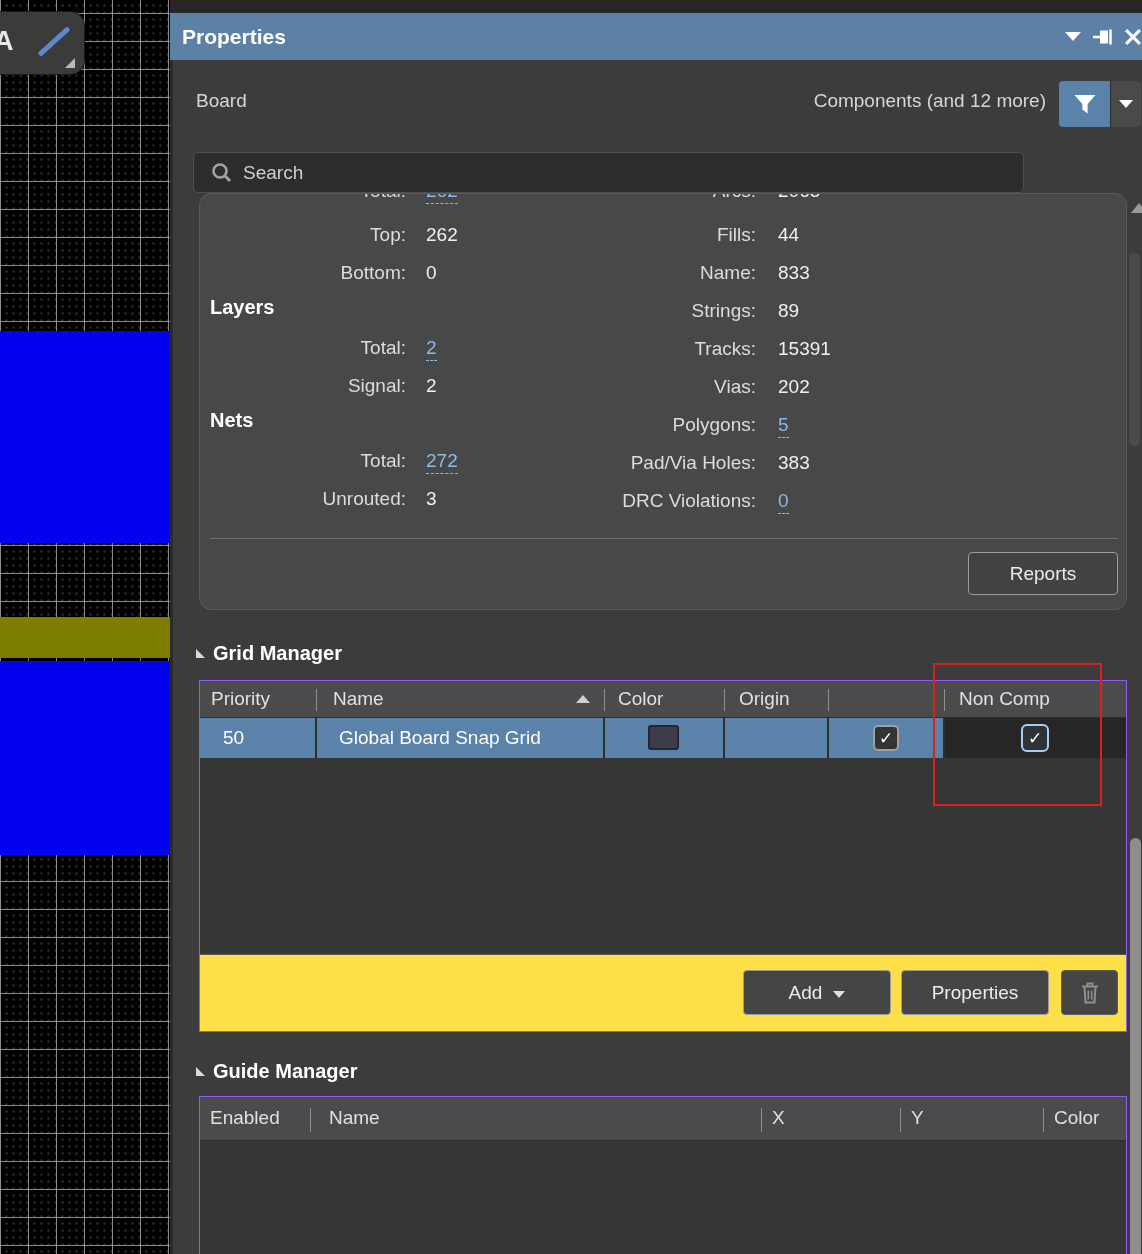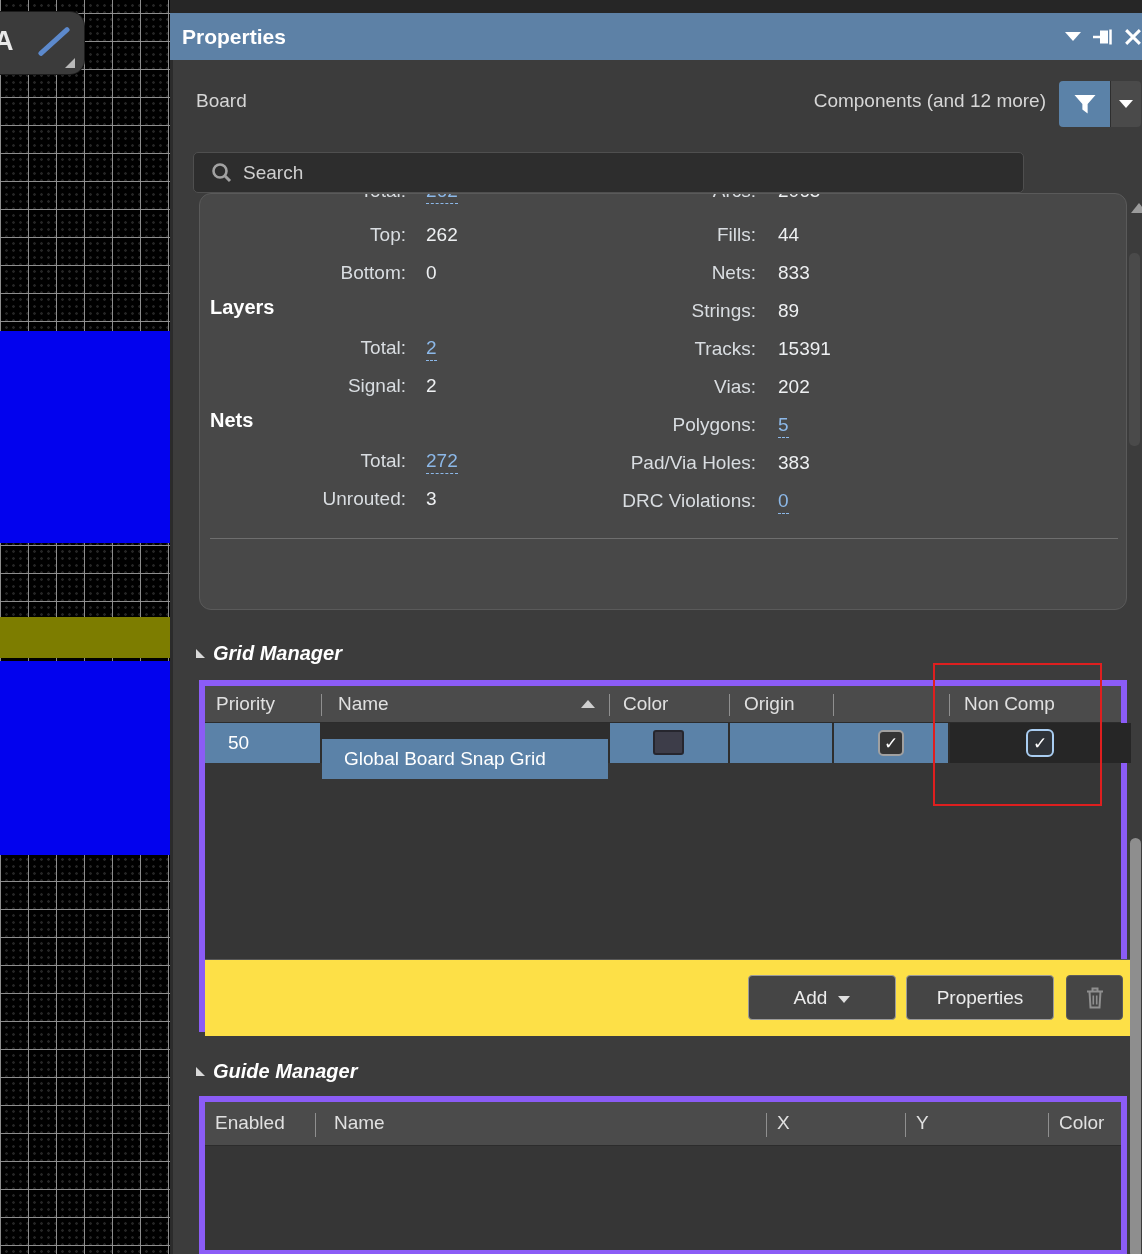--- a/index.html
+++ b/index.html
@@ -75,26 +75,26 @@
   .ssec { position:absolute; left:10px; color:#fff; font-weight:bold; font-size:20px; }
   .lnk { color:#8cb8e8 !important; border-bottom:1px dashed #8cb8e8; padding-bottom:1px; }
   .divider { position:absolute; left:10px; top:344px; width:908px; height:1px; background:#6e6e6e; }
   .btn {
     position:absolute; background:#424242; border:1px solid #9b9b9b; border-radius:4px;
     color:#ececec; font-size:19px; display:flex; align-items:center; justify-content:center;
   }
   .reports-btn { left:768px; top:358px; width:150px; height:43px; }
 
   
-  .sec-hdr { height:26px; display:flex; align-items:center;font-style:italic; }
+  .sec-hdr { height:26px; display:flex; align-items:center; }
   .sec-tri { width:0; height:0; border-bottom:9px solid #d9d9d9; border-right:9px solid transparent; margin-right:8px; }
   .sec-hdr .t { color:#fff; font-size:20px; font-weight:bold; }
 
   
-  .table { background:#363636; border:6px solid #8b5cf6; }
+  .table { background:#363636; border:1px solid #8b5cf6; }
   .thead { position:absolute; left:0; top:0; width:100%; background:#4b4b4b; border-bottom:1px solid #2c2c2c; }
   .th { position:absolute; color:#e0e0e0; font-size:19px; }
   .sep { position:absolute; width:1px; background:#8f8f8f; }
   .sort-asc { position:absolute; width:0; height:0; border-left:7px solid transparent; border-right:7px solid transparent; border-bottom:8px solid #cfcfcf; }
 
   .grow { position:absolute; left:0; top:37px; width:926px; height:40px; background:#2e2e2e; }
   .cell { position:absolute; top:0; height:40px; background:#5b82a8; color:#fff; font-size:19px; line-height:40px; }
   .cell.dark { background:#262626; }
   .swatch { position:absolute; left:43px; top:7px; width:31px; height:25px; background:#3d3d49; border:2px solid #26262e; border-radius:3px; }
   .cb { position:absolute; width:26px; height:26px; border-radius:5px; background:#343434; border:2px solid #a0a0a0; display:flex; align-items:center; justify-content:center; color:#fff; font-size:17px; line-height:1; }
@@ -206,21 +206,21 @@
 
     <div class="srow" style="top:-14px;">
       <span class="sl r">Arcs:</span>
       <span class="sv r">2065</span>
     </div>
     <div class="srow" style="top:30px;">
       <span class="sl r">Fills:</span>
       <span class="sv r">44</span>
     </div>
     <div class="srow" style="top:68px;">
-      <span class="sl r">Nets:</span>
+      <span class="sl r">Name:</span>
       <span class="sv r">833</span>
     </div>
     <div class="srow" style="top:106px;">
       <span class="sl r">Strings:</span>
       <span class="sv r">89</span>
     </div>
     <div class="srow" style="top:144px;">
       <span class="sl r">Tracks:</span>
       <span class="sv r">15391</span>
     </div>
@@ -235,20 +235,21 @@
     <div class="srow" style="top:258px;">
       <span class="sl r">Pad/Via Holes:</span>
       <span class="sv r">383</span>
     </div>
     <div class="srow" style="top:296px;">
       <span class="sl r">DRC Violations:</span>
       <span class="sv r lnk">0</span>
     </div>
 
     <div class="divider"></div>
+    <div class="btn reports-btn">Reports</div>
   </div>
 
   <div class="abs sec-hdr" style="left:26px;top:640px;">
     <span class="sec-tri"></span>
     <span class="t">Grid Manager</span>
   </div>
 
   <div class="abs table" style="left:29px;top:680px;width:928px;height:352px;">
     <div class="thead" style="height:37px;">
       <span class="th" style="left:11px;top:7px;">Priority</span>
@@ -260,21 +261,21 @@
       <span class="sort-asc" style="left:376px;top:14px;"></span>
       <span class="sep" style="left:116px;top:8px;height:22px;"></span>
       <span class="sep" style="left:404px;top:8px;height:22px;"></span>
       <span class="sep" style="left:524px;top:8px;height:22px;"></span>
       <span class="sep" style="left:628px;top:8px;height:22px;"></span>
       <span class="sep" style="left:744px;top:8px;height:22px;"></span>
     </div>
 
     <div class="grow">
       <span class="cell" style="left:0;width:115px;padding-left:23px;">50</span>
-      <span class="cell" style="left:117px;width:286px;padding-left:22px;margin-top:16px;">Global Board Snap Grid</span>
+      <span class="cell" style="left:117px;width:286px;padding-left:22px;">Global Board Snap Grid</span>
       <span class="cell" style="left:405px;width:118px;">
         <span class="swatch"></span>
       </span>
       <span class="cell" style="left:525px;width:102px;"></span>
       <span class="cell" style="left:629px;width:114px;">
         <span class="cb" style="left:44px;top:7px;">✓</span>
       </span>
       <span class="cell dark" style="left:745px;width:181px;">
         <span class="cb focus" style="left:76px;top:6px;">✓</span>
       </span>

